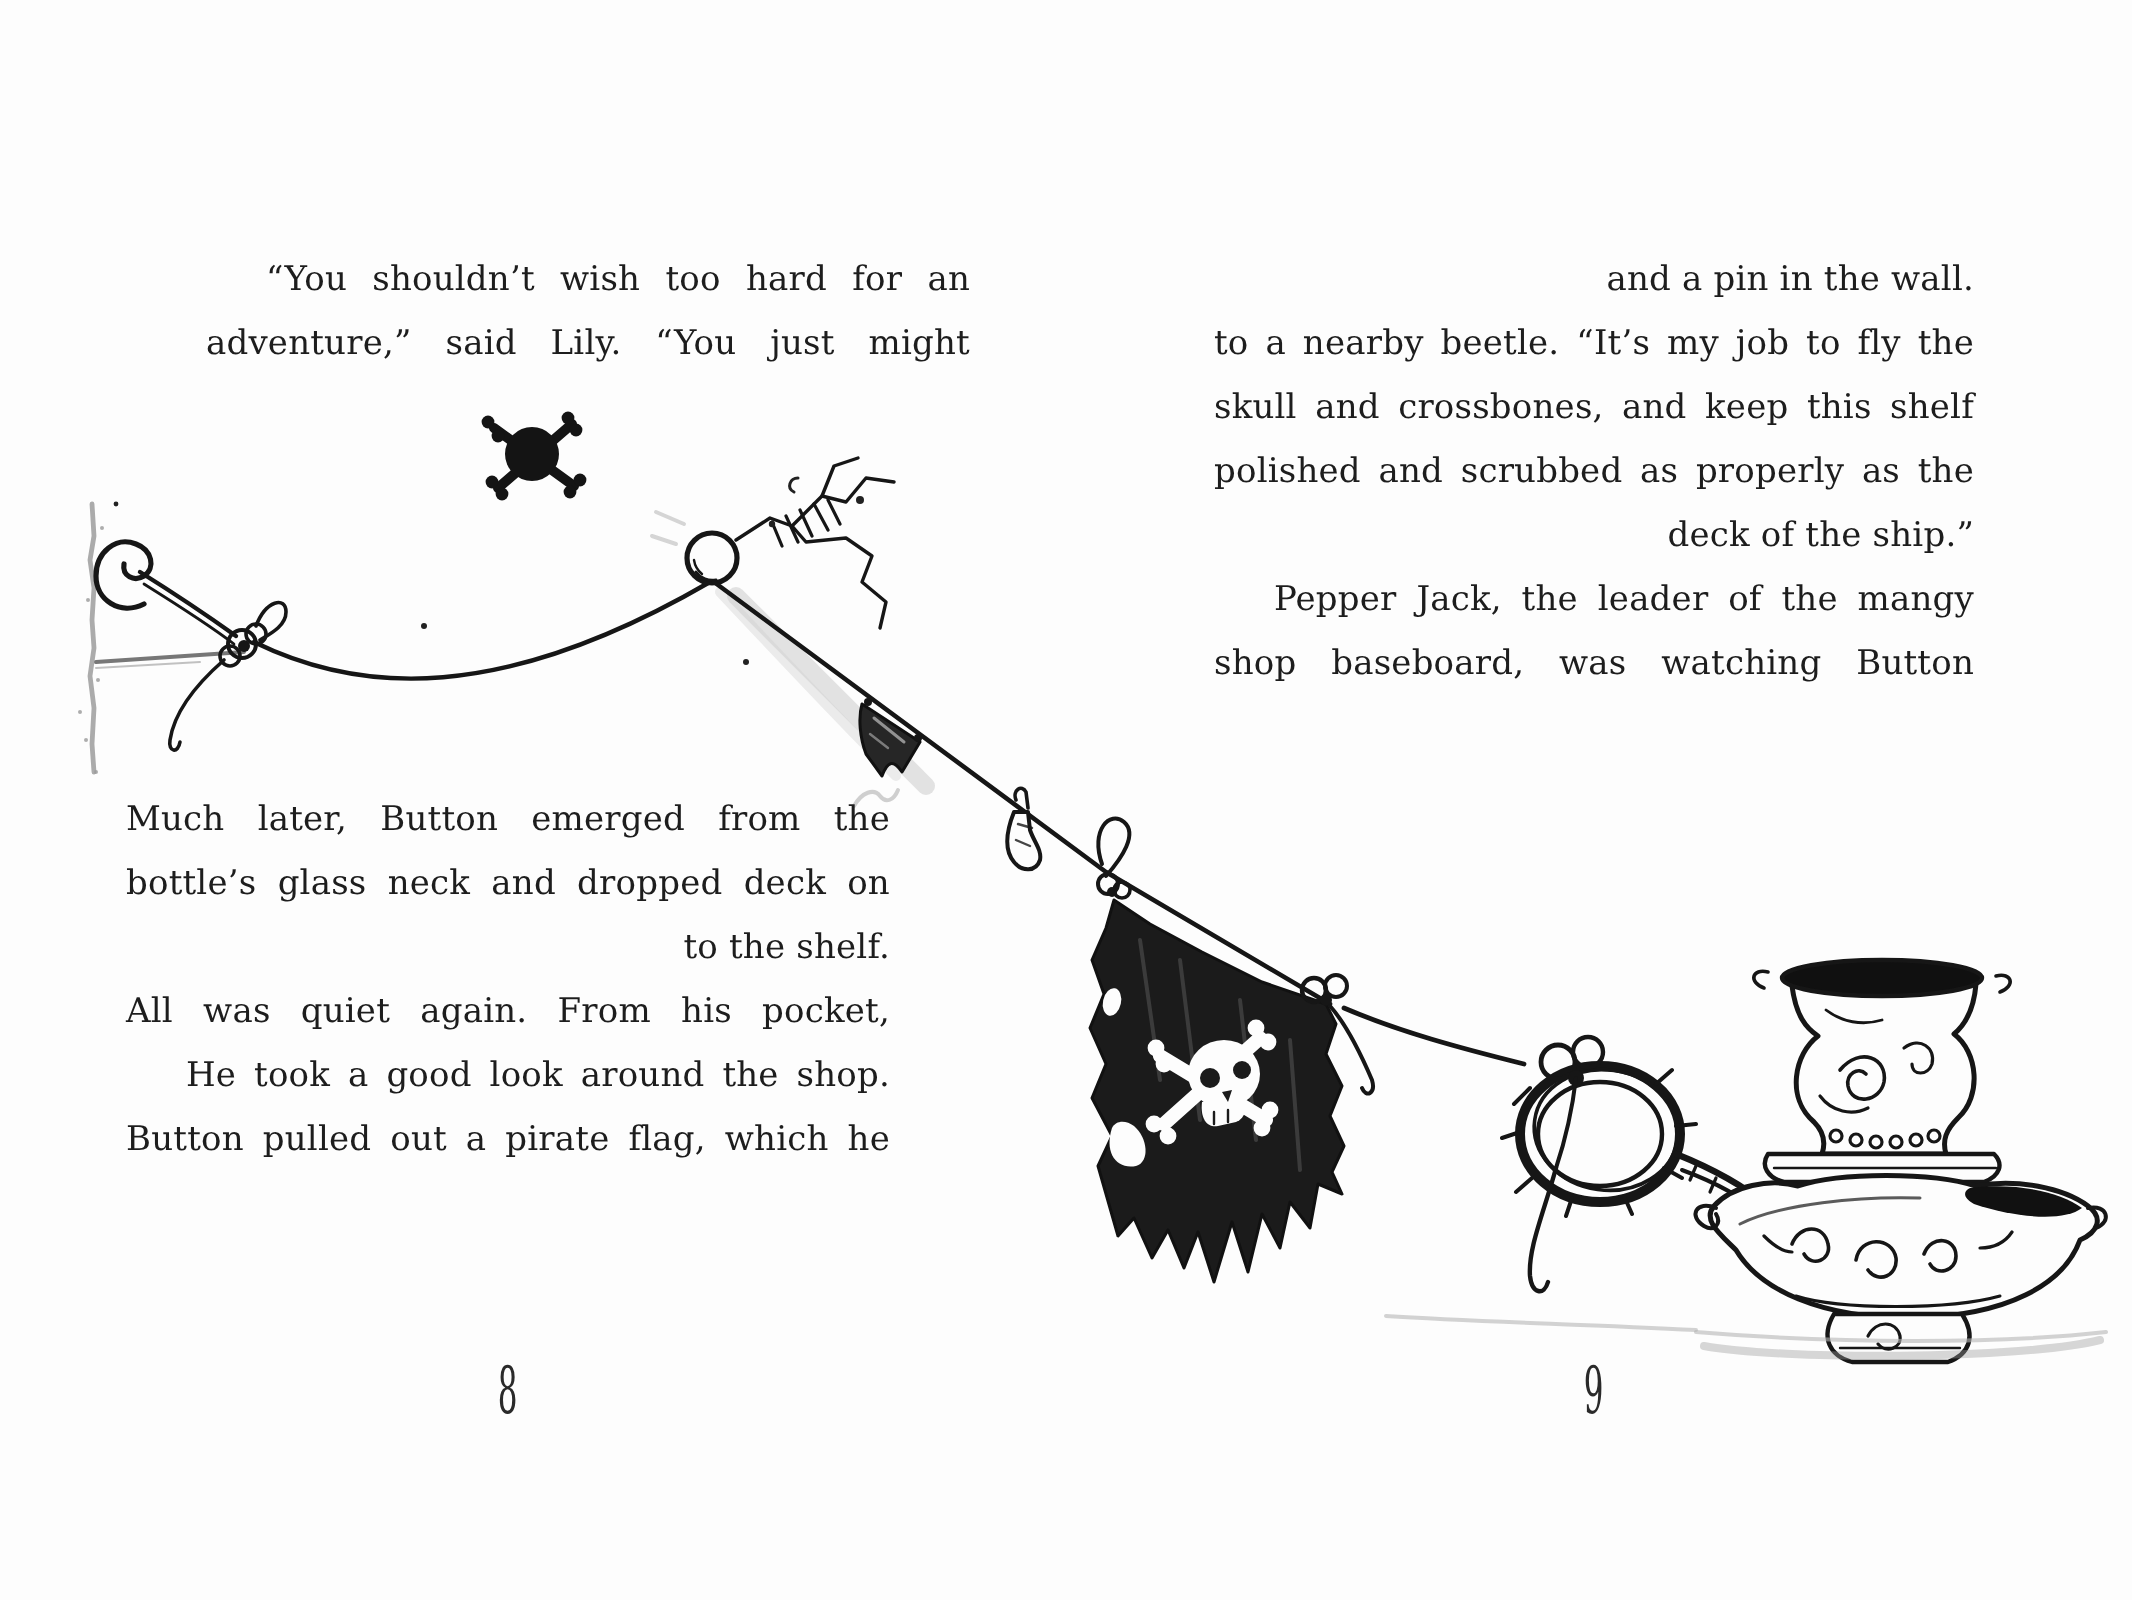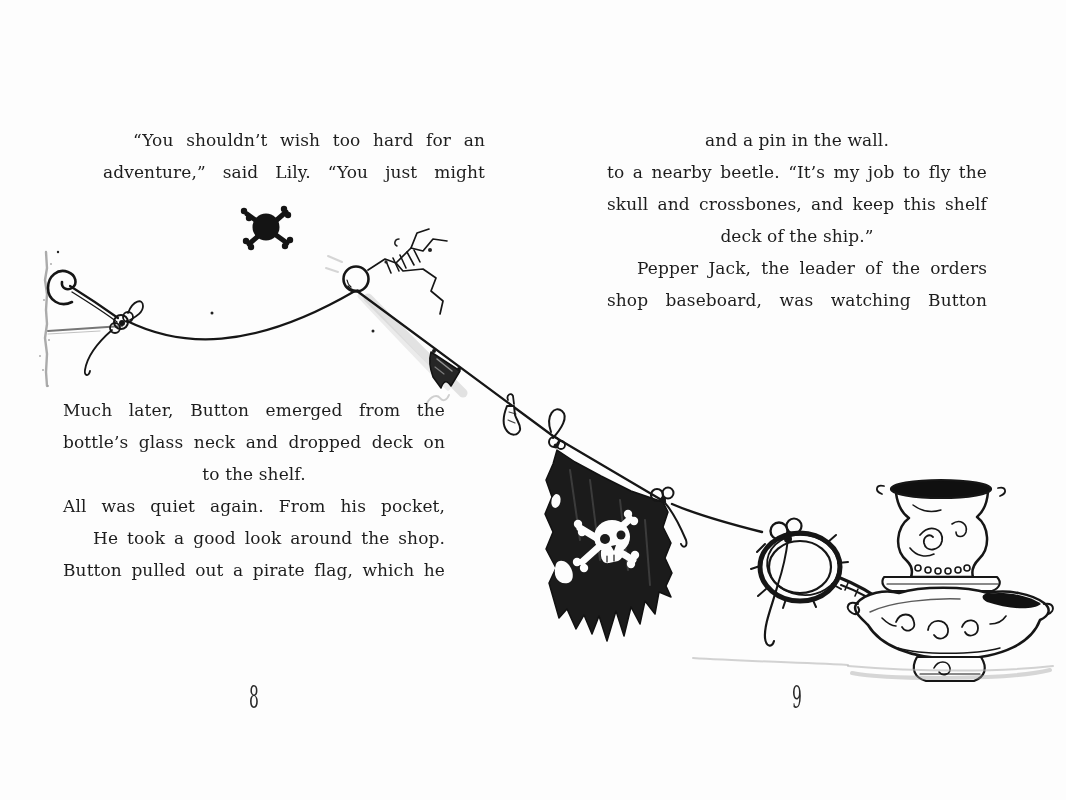--- a/index.html
+++ b/index.html
@@ -3,21 +3,21 @@
 <meta charset="utf-8">
 <style>
   html,body{margin:0;padding:0;}
   body{
     width:1066px;height:800px;position:relative;overflow:hidden;
     background:#fdfdfd;font-family:"DejaVu Serif",serif;
   }
   .page-text{position:absolute;font-size:17px;line-height:32px;color:#1d1d1d;
     letter-spacing:.1px;}
   .line{height:32px;text-align:justify;text-align-last:justify;}
-  .line.last{text-align:center;text-align-last:auto;}
+  .line.last{text-align:right;text-align-last:auto;}
   .line.indent{padding-left:30px;}
   #left-block-1{left:63px;top:124px;width:382px;margin-left:40px;}
   #left-block-2{left:63px;top:394px;width:382px;}
   #right-block{left:607px;top:124px;width:380px;}
   .pageno{position:absolute;top:678px;text-align:center;color:#2a2a2a;}
   .pageno .digit{display:inline-block;font-size:31px;
     transform:scaleX(.5) scaleY(1.05);transform-origin:center;}
   #pageno-left{left:63px;width:382px;}
   #pageno-right{left:607px;width:380px;}
   #illustration{position:absolute;left:0;top:0;z-index:1;pointer-events:none;}
@@ -227,22 +227,23 @@
   <div class="line last">to the shelf.</div>
   <div class="line">All was quiet again. From his pocket,</div>
   <div class="line indent">He took a good look around the shop.</div>
   <div class="line">Button pulled out a pirate flag, which he</div>
 </div>
 
 <div id="right-block" class="page-text">
   <div class="line last">and a pin in the wall.</div>
   <div class="line">to a nearby beetle. “It’s my job to fly the</div>
   <div class="line">skull and crossbones, and keep this shelf</div>
+  <div class="line">polished and scrubbed as properly as the</div>
   <div class="line last">deck of the ship.”</div>
-  <div class="line indent">Pepper Jack, the leader of the orders</div>
+  <div class="line indent">Pepper Jack, the leader of the mangy</div>
   <div class="line">shop baseboard, was watching Button</div>
 </div>
 
 <div id="pageno-left" class="pageno">
   <span class="digit">8</span>
 </div>
 <div id="pageno-right" class="pageno">
   <span class="digit">9</span>
 </div>
 

